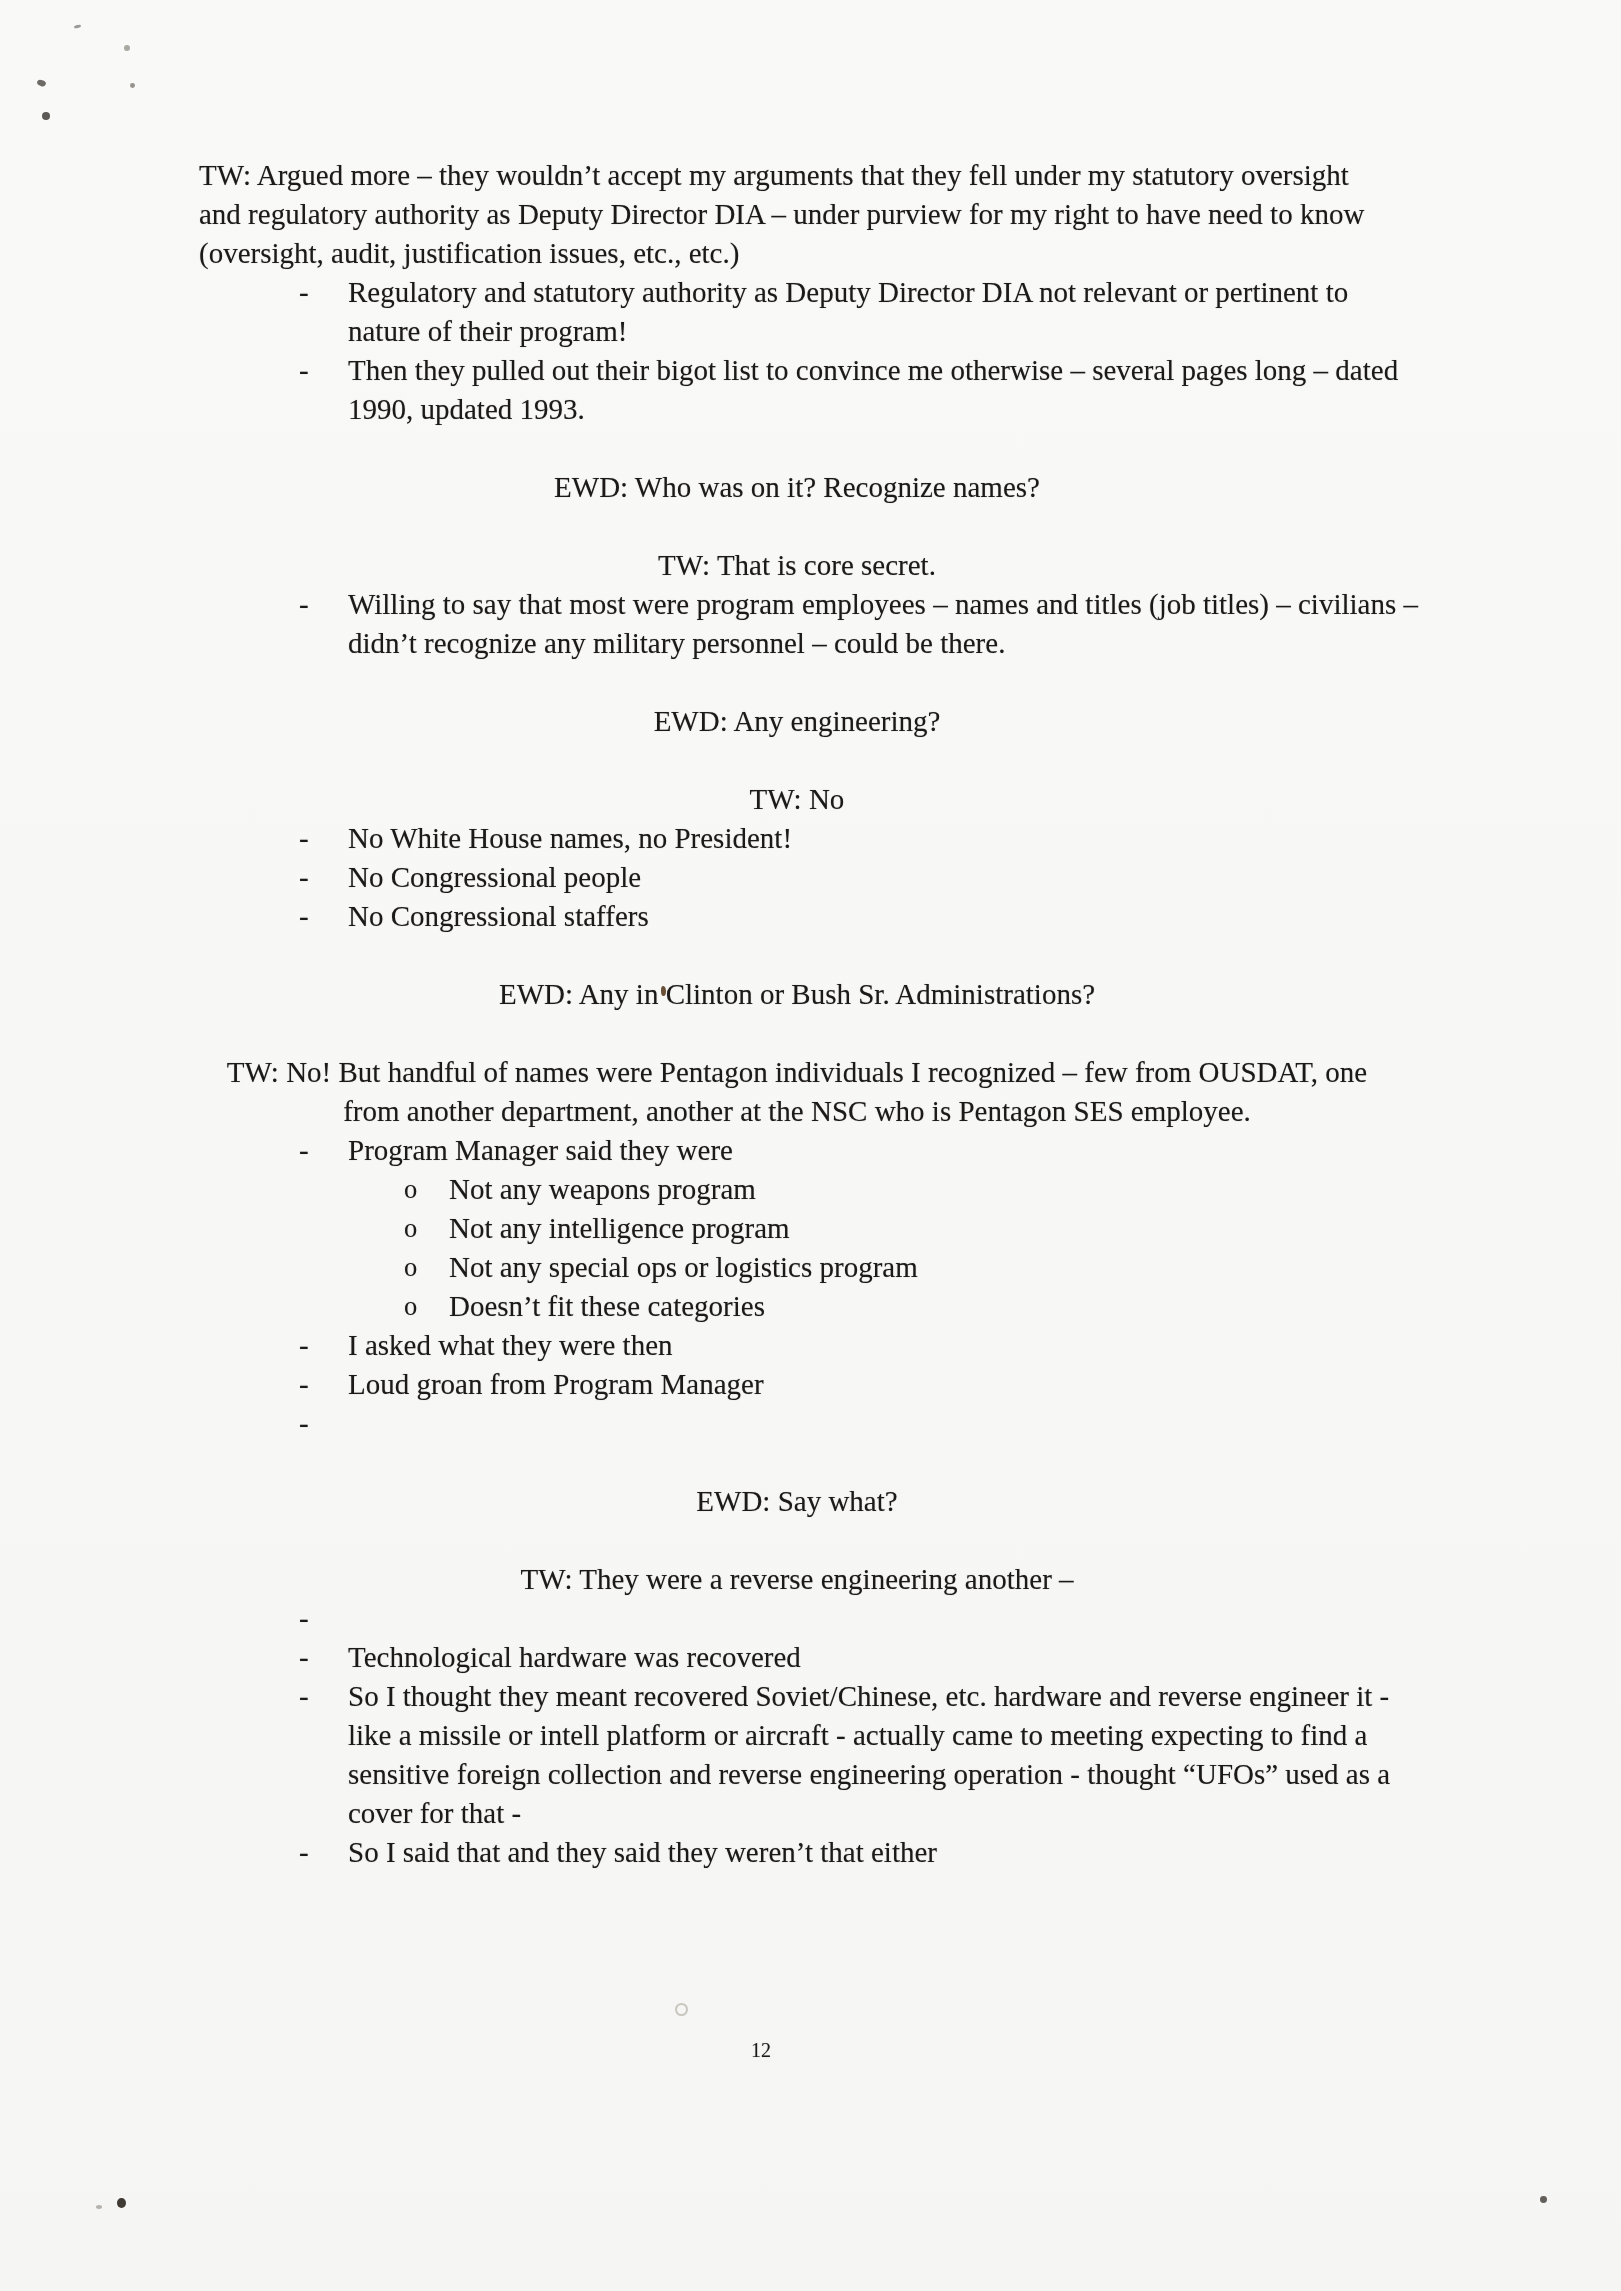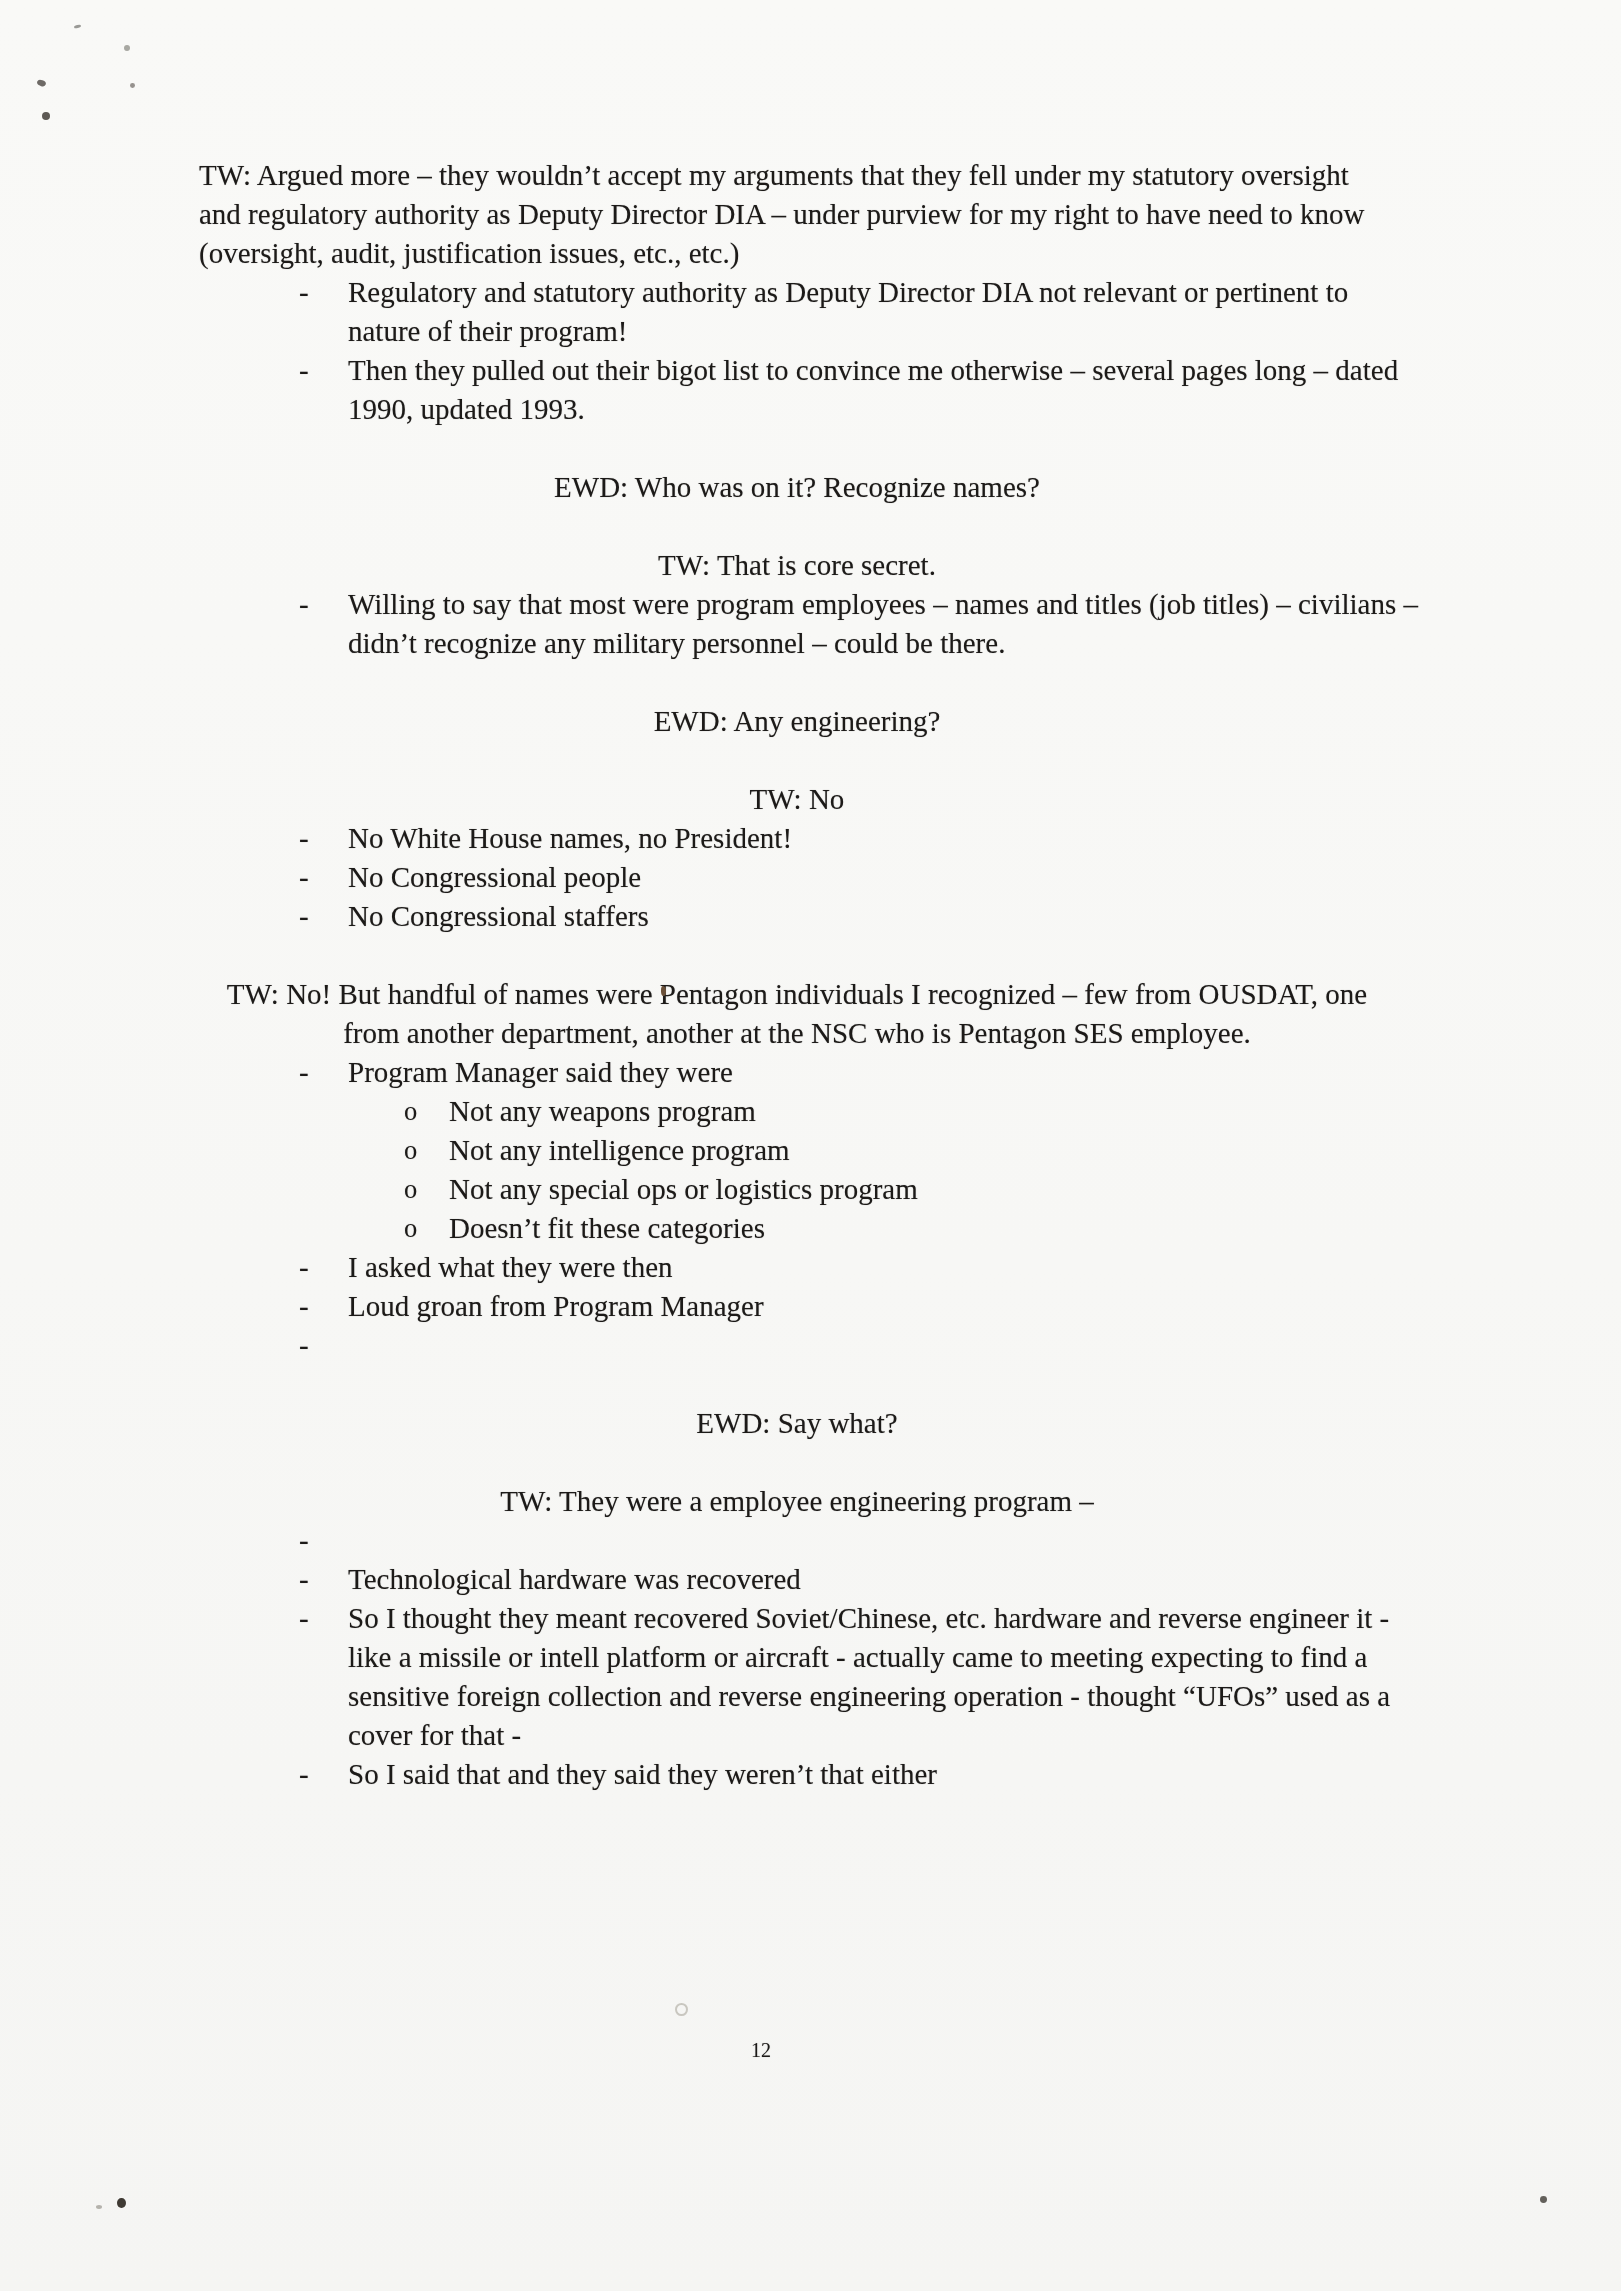--- a/index.html
+++ b/index.html
@@ -102,20 +102,21 @@
     </div>
     <div class="li dash">
       <span class="marker">-</span>
       <span class="li-text">No Congressional people</span>
     </div>
     <div class="li dash">
       <span class="marker">-</span>
       <span class="li-text">No Congressional staffers</span>
     </div>
 
+    <p class="para gap">EWD: Any in Clinton or Bush Sr. Administrations?</p>
 
     <p class="para gap">TW: No! But handful of names were Pentagon individuals I recognized – few from OUSDAT, one from another department, another at the NSC who is Pentagon SES employee.</p>
     <div class="li dash">
       <span class="marker">-</span>
       <span class="li-text">Program Manager said they were</span>
     </div>
     <div class="li circle">
       <span class="marker">o</span>
       <span class="li-text">Not any weapons program</span>
     </div>
@@ -138,21 +139,21 @@
     <div class="li dash">
       <span class="marker">-</span>
       <span class="li-text">Loud groan from Program Manager</span>
     </div>
     <div class="li dash">
       <span class="marker">-</span>
     </div>
 
     <p class="para gap">EWD: Say what?</p>
 
-    <p class="para gap">TW: They were a employee engineering program –</p>
+    <p class="para gap">TW: They were a reverse engineering another –</p>
     <div class="li dash">
       <span class="marker">-</span>
     </div>
     <div class="li dash">
       <span class="marker">-</span>
       <span class="li-text">Technological hardware was recovered</span>
     </div>
     <div class="li dash">
       <span class="marker">-</span>
       <span class="li-text">So I thought they meant recovered Soviet/Chinese, etc. hardware and reverse engineer it - like a missile or intell platform or aircraft - actually came to meeting expecting to find a sensitive foreign collection and reverse engineering operation - thought “UFOs” used as a cover for that -</span>

